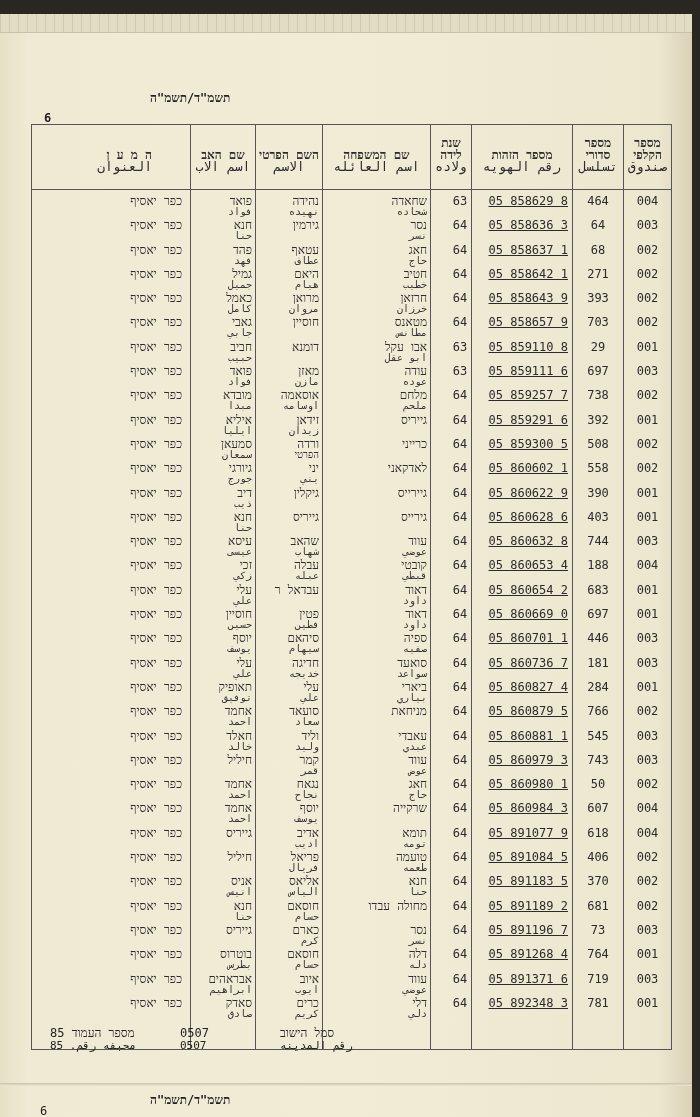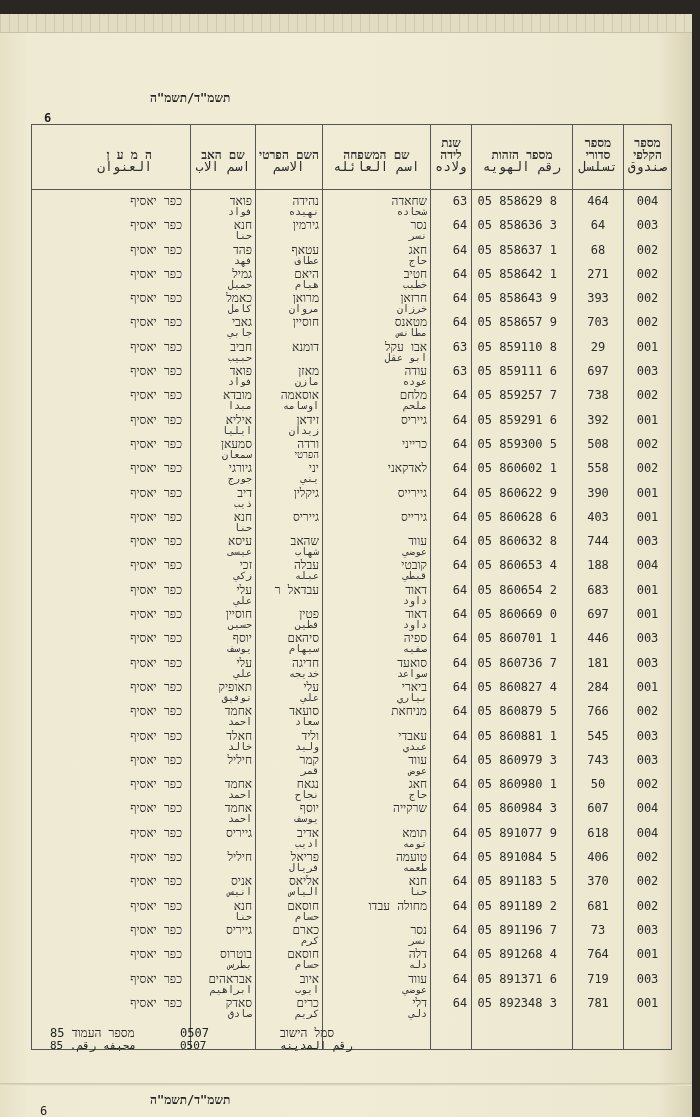--- a/index.html
+++ b/index.html
@@ -38,21 +38,21 @@
   }
   table.reg thead th .ar { display:block; font-weight:normal; font-size:13px; line-height:12px; }
   table.reg thead th.addr { text-align:right; padding-right:38px; }
   table.reg tbody tr.data td { height:24.3px; font-size:12px; line-height:13px; }
   table.reg tbody tr.filler td { height:auto; border-bottom:1.5px solid #555; }
   .cellwrap { position:relative; height:24.3px; }
   .he { position:absolute; top:5px; right:3px; white-space:nowrap; }
   .ar2 { position:absolute; top:17px; right:3px; font-size:10px; line-height:10px; white-space:nowrap; color:#333; }
   .num { position:absolute; top:5px; white-space:nowrap; direction:ltr; }
   td.c-year .num { left:18px; right:0; text-align:center; }
-  td.c-id .num { right:15px; }
+  td.c-id .num { right:4px;text-decoration:underline; }
   td.c-seq .num { left:0; right:0; text-align:center; }
   td.c-box .num { left:0; right:0; text-align:center; }
   td.c-addr .he { right:8px; }
 
   .footer { position:absolute; left:50px; top:1026px; font-size:12px; color:#222; }
   .footer .line { position:relative; height:13px; width:400px; }
   .footer .f1 { position:absolute; right:130px; direction:rtl; white-space:nowrap;text-align:right; }
   .footer .f2 { position:absolute; left:130px; }
   .footer .f3 { position:absolute; left:0; direction:rtl; white-space:nowrap; }
   .footer .ar { font-size:11px; }

